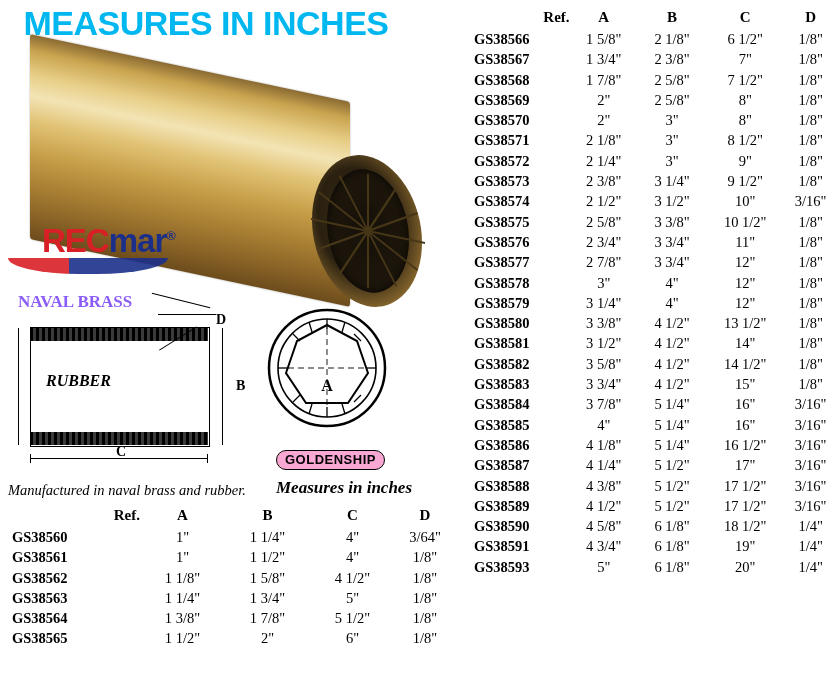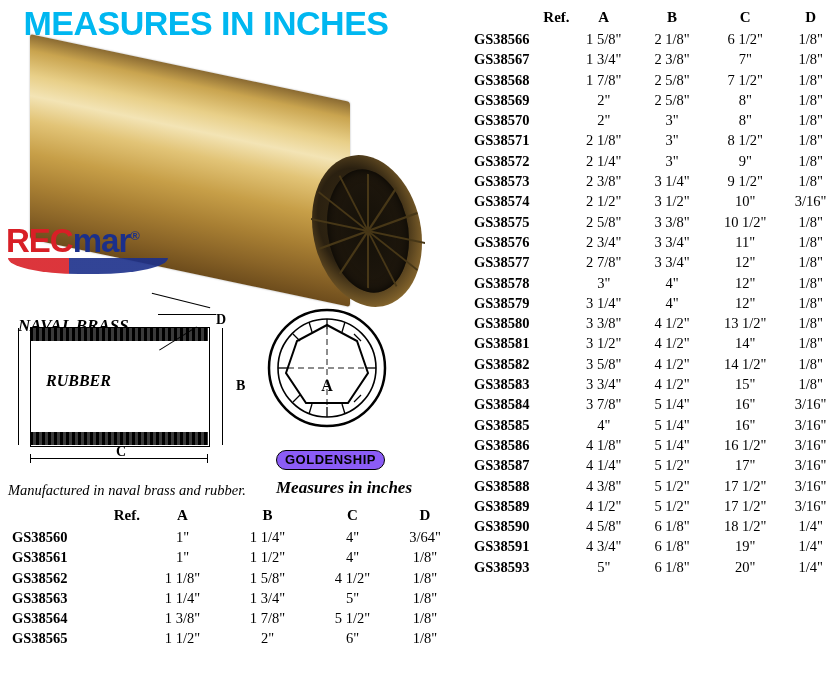--- a/index.html
+++ b/index.html
@@ -119,20 +119,21 @@
     top: 222px;
     width: 200px;
     height: 60px;
   }
   .recmar-text {
     font-family: "Liberation Sans", sans-serif;
     font-weight: bold;
     font-size: 33px;
     letter-spacing: -1px;
     color: #d81f26;
+    margin-left: 36px;
   }
   .recmar-text .mar {
     color: #1b2f8a;
   }
   .recmar-text .reg {
     font-size: 13px;
     vertical-align: super;
     color: #1b2f8a;
   }
   .recmar-swoosh {
@@ -151,25 +152,23 @@
     position: absolute;
     left: 8px;
     top: 292px;
     width: 245px;
     height: 180px;
   }
   .diag-title {
     position: absolute;
     left: 10px;
     top: 0px;
-    font-style: italic;
     font-weight: bold;
     font-size: 17px;
-    color: #000000;
-    margin-top: 24px;
+    color: #8b5cf6;
   }
   .diag-box {
     position: absolute;
     left: 22px;
     top: 35px;
     width: 178px;
     height: 118px;
     border: 1px solid #000;
     background: #fff;
   }
@@ -296,21 +295,21 @@
     left: 276px;
     top: 450px;
     border: 1.5px solid #000;
     border-radius: 12px;
     padding: 1px 8px 2px 8px;
     font-family: "Liberation Sans", sans-serif;
     font-weight: bold;
     font-size: 13px;
     letter-spacing: .5px;
     color: #000;
-    background: #8b5cf6;
+    background: #f9a8d4;
   }
   .measures-inches {
     position: absolute;
     left: 276px;
     top: 478px;
     font-style: italic;
     font-weight: bold;
     font-size: 17px;
   }
 

